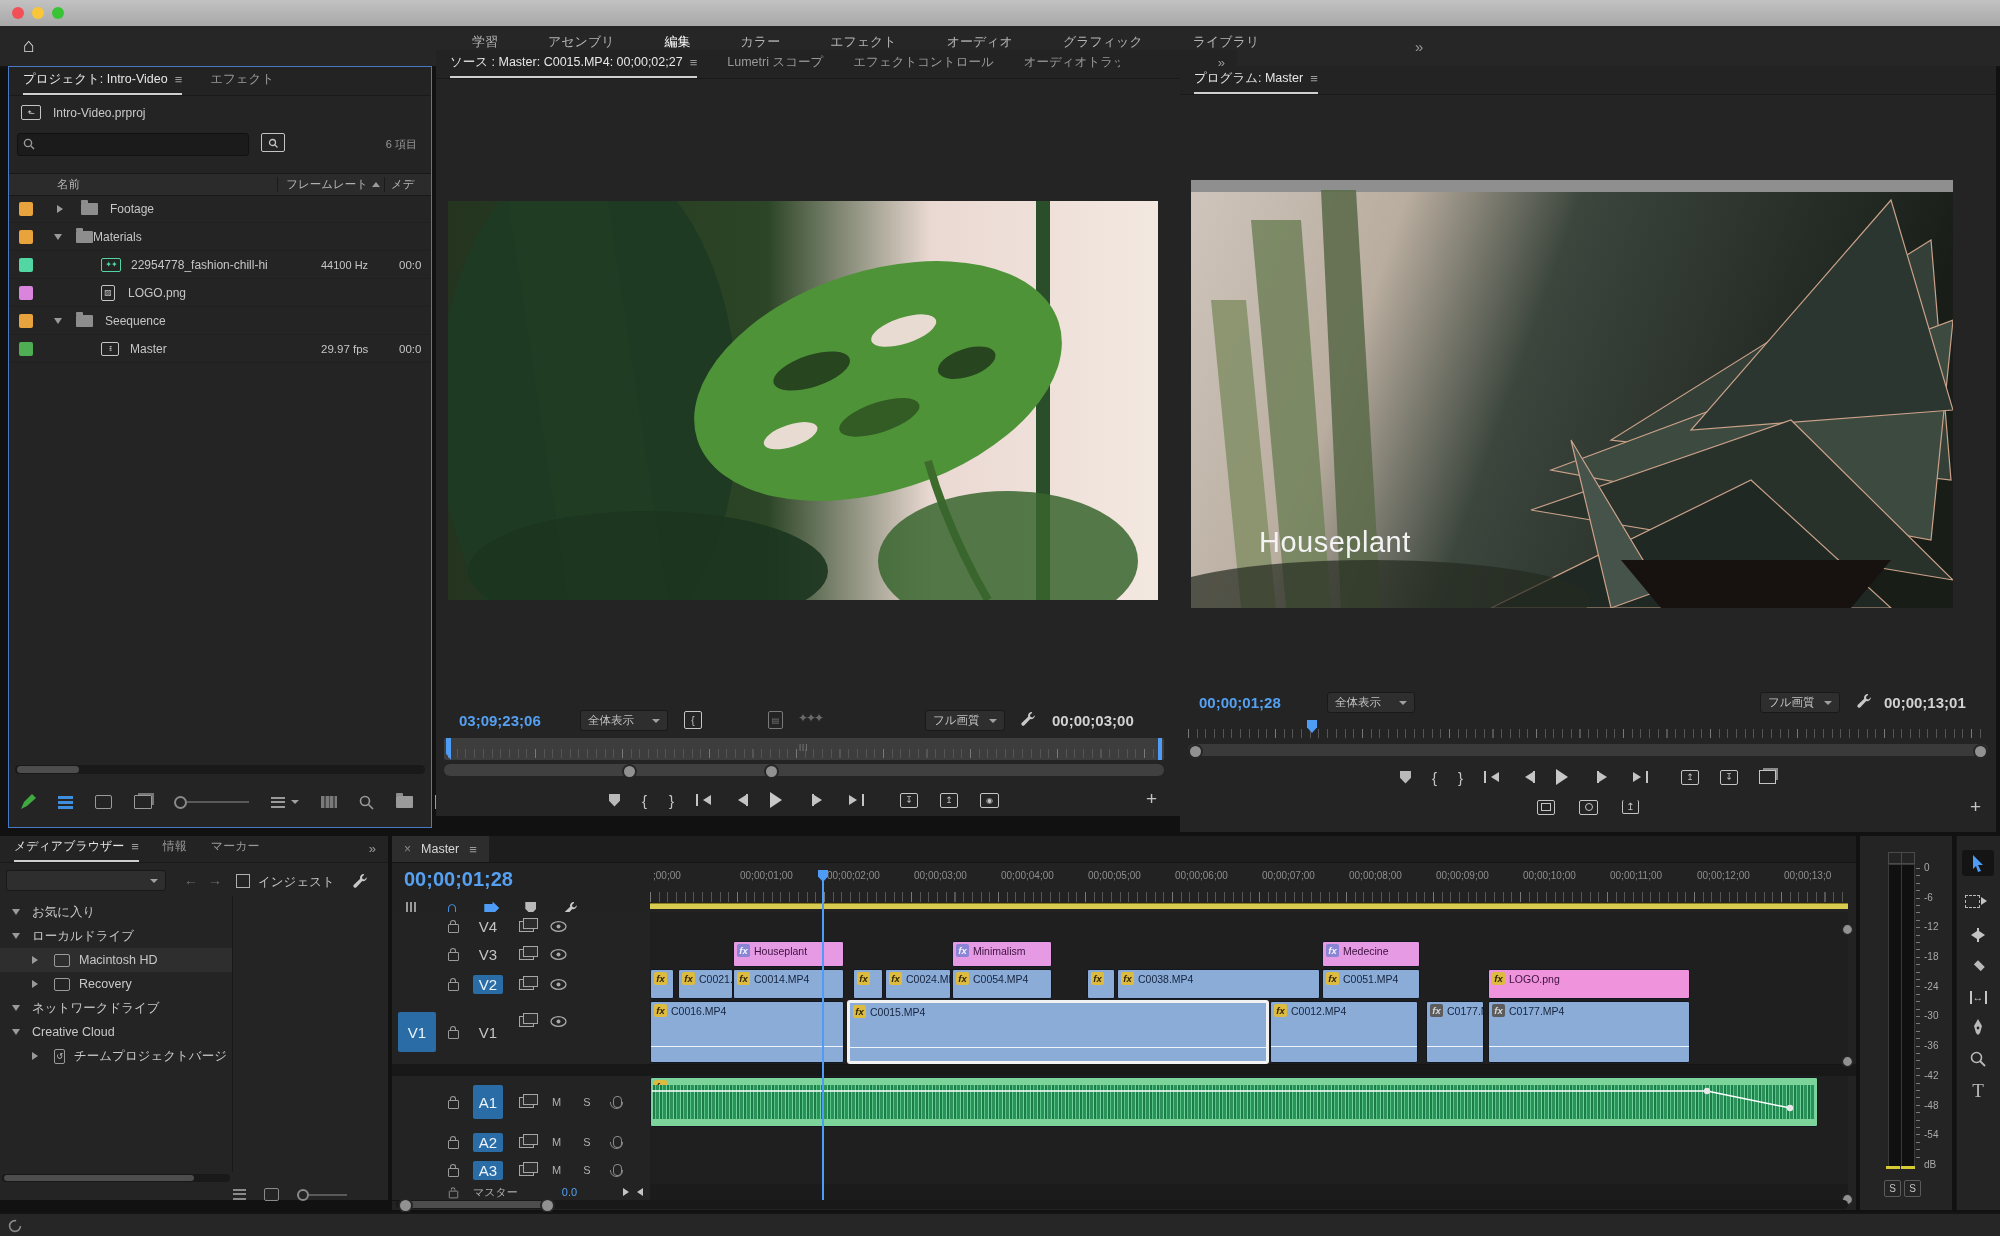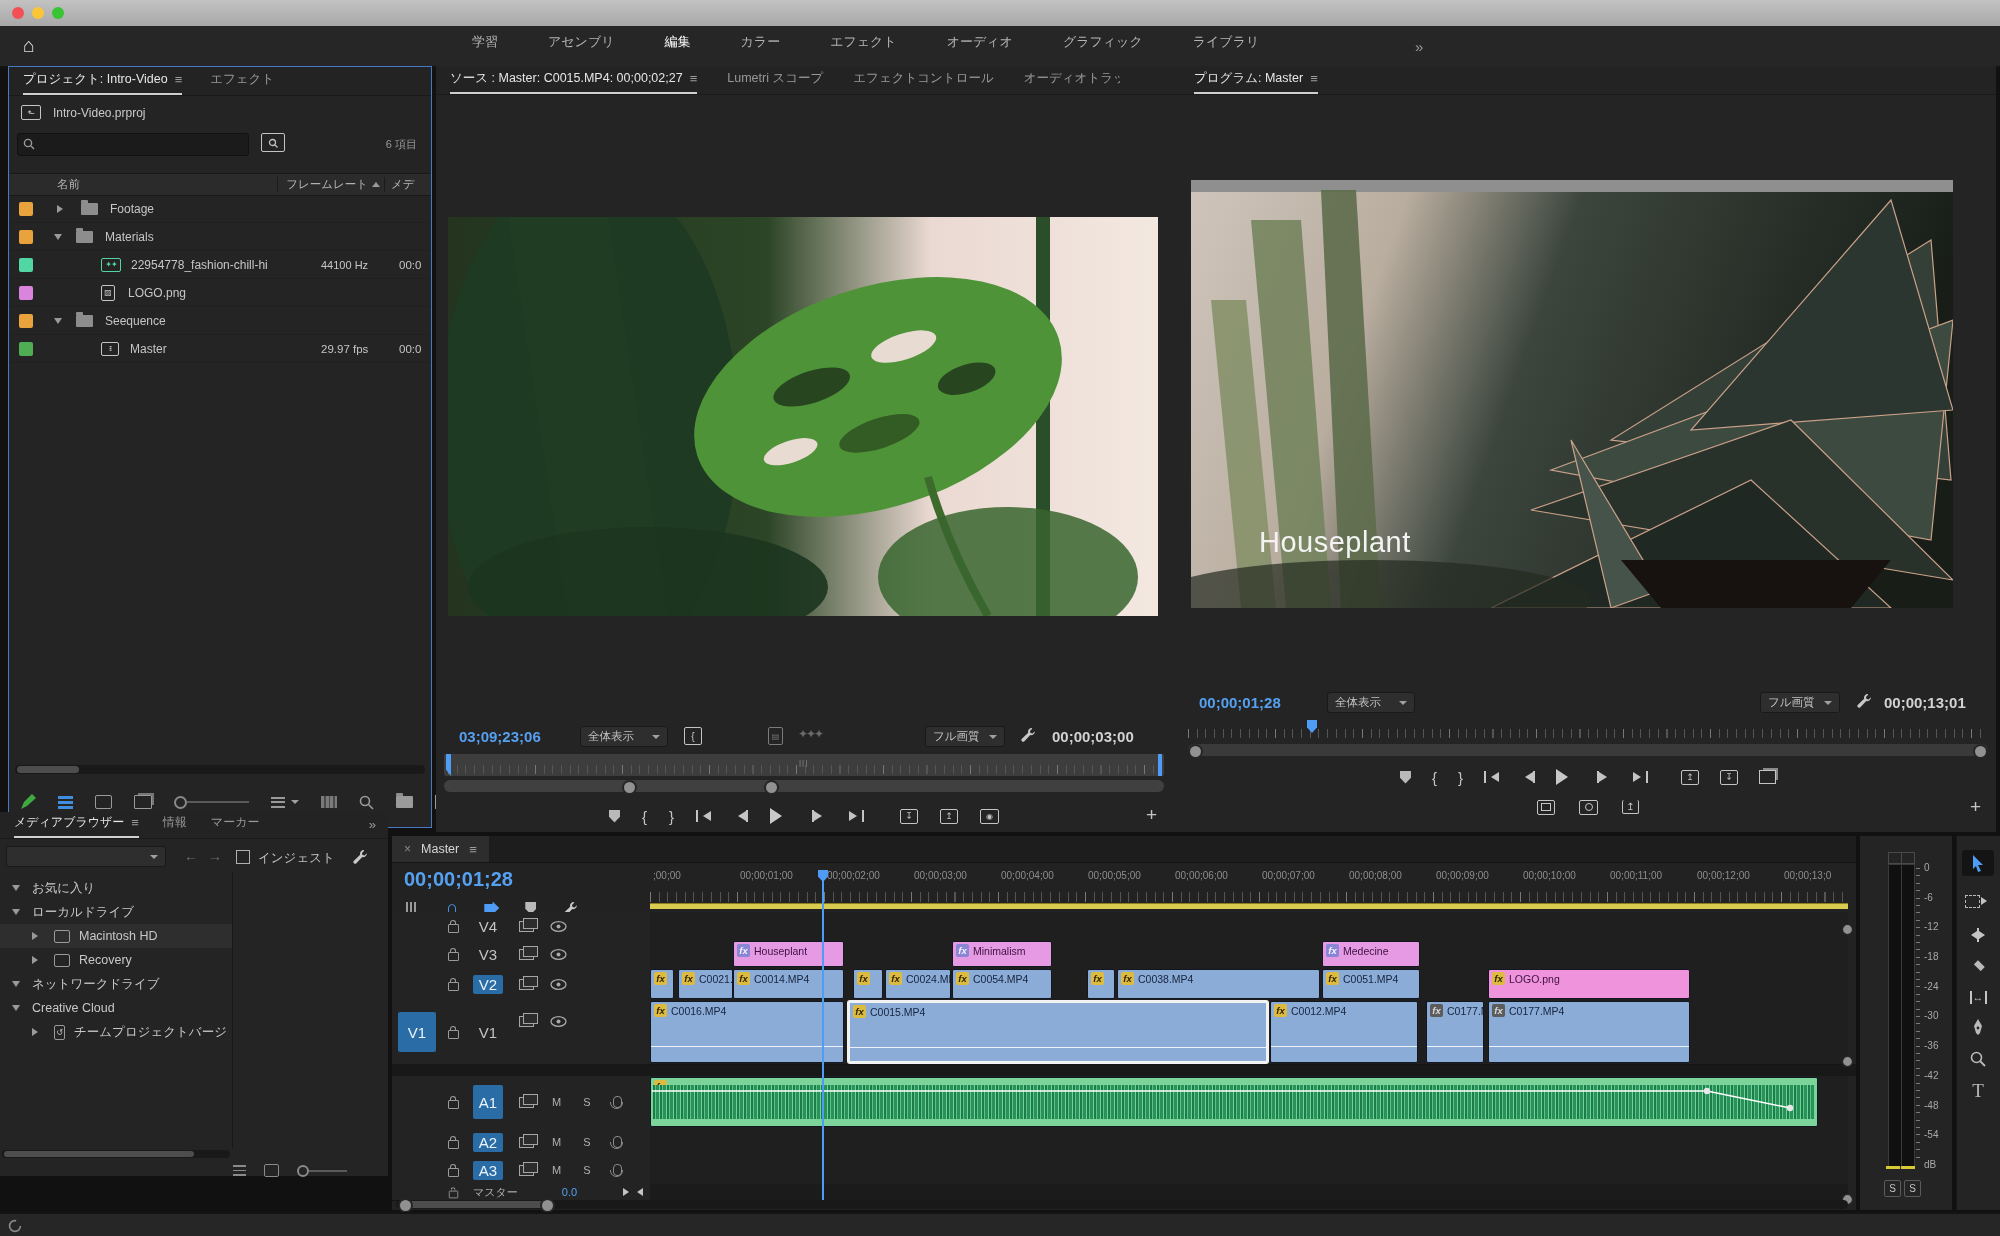--- a/index.html
+++ b/index.html
@@ -141,21 +141,21 @@
     <div class="pitem">
       <span class="swatch" style="background:#e8a33d"></span>
       <span class="chevron r" style="margin-left:24px"></span>
       <span class="i-folder" style="margin-left:14px"></span>
       <span style="margin-left:12px;flex:1">Footage</span>
     </div>
     <div class="pitem">
       <span class="swatch" style="background:#e8a33d"></span>
       <span class="chevron d" style="margin-left:21px"></span>
       <span class="i-folder" style="margin-left:14px"></span>
-      <span style="margin-left:12px;flex:1">Materials</span>
+      <span style="margin-left:0;flex:1">Materials</span>
     </div>
     <div class="pitem">
       <span class="swatch" style="background:#52d7a4"></span>
       <span class="i-box" style="margin-left:68px;width:18px;height:12px;border-color:#52d7a4;color:#52d7a4;font-size:8px;letter-spacing:-1px">✦✦</span>
       <span style="margin-left:10px;flex:1">22954778_fashion-chill-hi</span>
       <span style="width:78px;font-size:11px">44100 Hz</span>
       <span style="width:32px;font-size:11.5px">00:0</span>
     </div>
     <div class="pitem">
       <span class="swatch" style="background:#d984dd"></span>
@@ -199,21 +199,21 @@
     <span style="display:inline-block;width:16px;height:12px;background:repeating-linear-gradient(90deg,#7a7a7a 0 3px,#4a4a4a 3px 4.5px)"></span>
     <svg width="15" height="15">
         <circle cx="6" cy="6" r="4.5" fill="none" stroke="#9a9a9a" stroke-width="1.6"></circle>
         <line x1="9.5" y1="9.5" x2="14" y2="14" stroke="#9a9a9a" stroke-width="1.6"></line>
       </svg>
     <span class="i-folder" style="background:#9a9a9a"></span>
     <span style="display:inline-block;width:12px;height:14px;background:#9a9a9a;clip-path:polygon(0 0,70% 0,100% 30%,100% 100%,0 100%)"></span>
   </div>
 </div>
 
-<div class="panel" style="left:436px;top:66px;width:801px;height:766px">
+<div class="panel" style="left:436px;top:50px;width:801px;height:766px">
   <div class="tabbar" style="gap:30px">
     <span class="tab active row">
       <span>ソース : Master: C0015.MP4: 00;00;02;27</span>
       <span class="pm">≡</span>
     </span>
     <span class="tab">Lumetri スコープ</span>
     <span class="tab">エフェクトコントロール</span>
     <span class="tab" style="max-width:96px;overflow:hidden">オーディオトラック</span>
     <span class="chev2" style="margin:0 0 8px auto">»</span>
   </div>
@@ -394,21 +394,21 @@
         <span style="width:8px;height:6px;border:1px solid #c4c4c4;display:inline-block"></span>
       </span>
     <span style="position:relative;display:inline-flex;width:17px;height:13px;border:1.5px solid #c4c4c4;border-radius:2px;align-items:center;justify-content:center">
         <span style="width:6px;height:6px;border:1.5px solid #c4c4c4;border-radius:50%"></span>
       </span>
     <span class="i-box" style="width:15px;height:13px;border-top:none;font-size:10px">↥</span>
   </div>
   <span class="abs" style="left:790px;top:730px;font-size:19px;color:#c4c4c4">+</span>
 </div>
 
-<div class="panel" style="left:0;top:812px;width:388px;height:364px">
+<div class="panel" style="left:0;top:836px;width:388px;height:364px">
   <div class="tabbar" style="height:26px;gap:24px;font-size:12px">
     <span class="tab active row">
       <span>メディアブラウザー</span>
       <span class="pm">≡</span>
     </span>
     <span class="tab">情報</span>
     <span class="tab">マーカー</span>
     <span class="chev2" style="margin:0 0 6px auto">»</span>
   </div>
   <div class="dd abs" style="left:6px;top:34px;width:160px">

